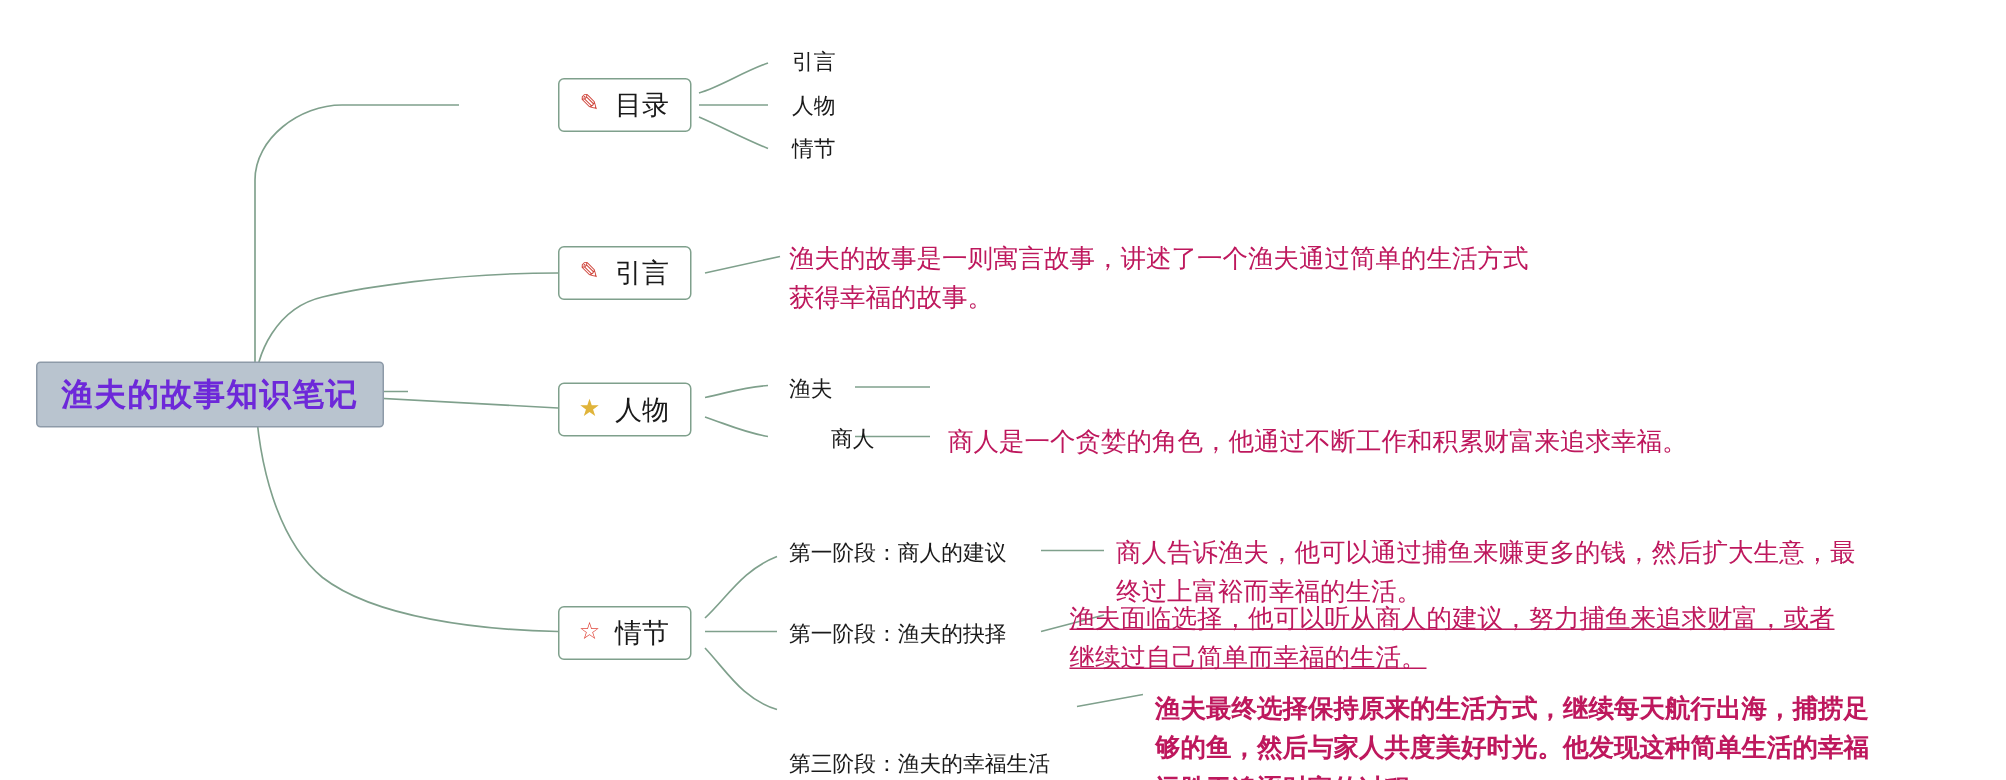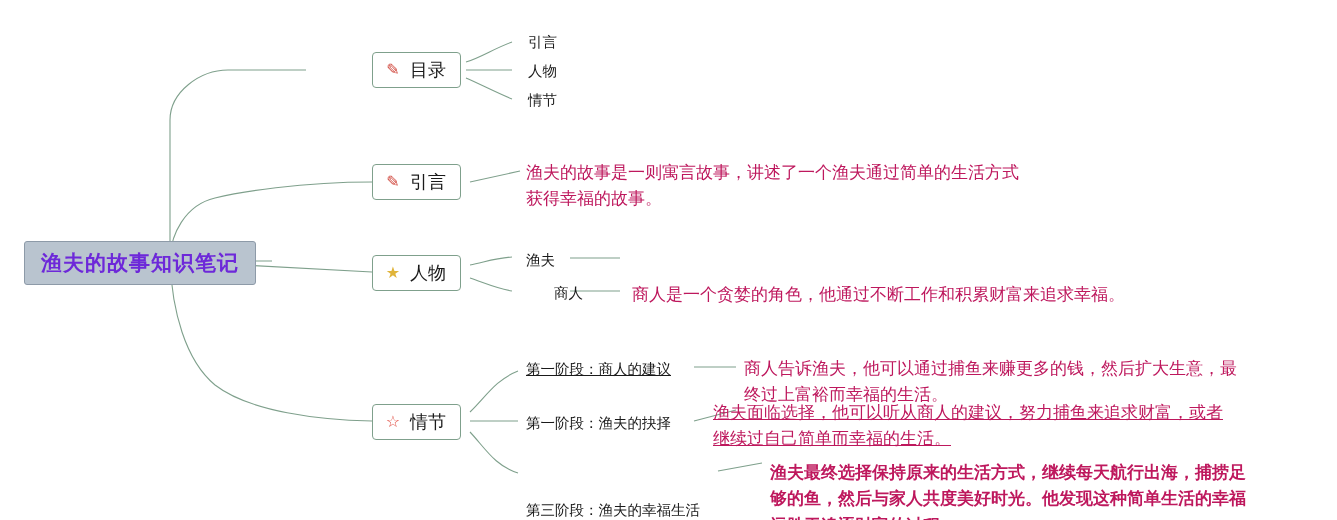--- a/index.html
+++ b/index.html
@@ -158,21 +158,21 @@
   </div>
   <div class="node leaf-sub" style="left:632px; top:282px;">
     <span>商人是一个贪婪的角色，他通过不断工作和积累财富来追求幸福。</span>
   </div>
 
   <div class="node branch-node" style="left:372px; top:404px;">
     <span class="bicon icon-star">☆</span>
     <span>情节</span>
   </div>
 
-  <div class="node leaf" style="left:526px; top:358px;text-decoration:underline;">
+  <div class="node leaf" style="left:526px; top:358px;">
     <span>第一阶段：商人的建议</span>
   </div>
   <div class="node leaf-sub wrap" style="left:744px; top:356px; width:500px;">
     <span>商人告诉渔夫，他可以通过捕鱼来赚更多的钱，然后扩大生意，最终过上富裕而幸福的生活。</span>
   </div>
 
   <div class="node leaf" style="left:526px; top:412px;">
     <span>第一阶段：渔夫的抉择</span>
   </div>
   <div class="node leaf-sub wrap" style="left:713px; top:400px; width:520px;text-decoration:underline;">

